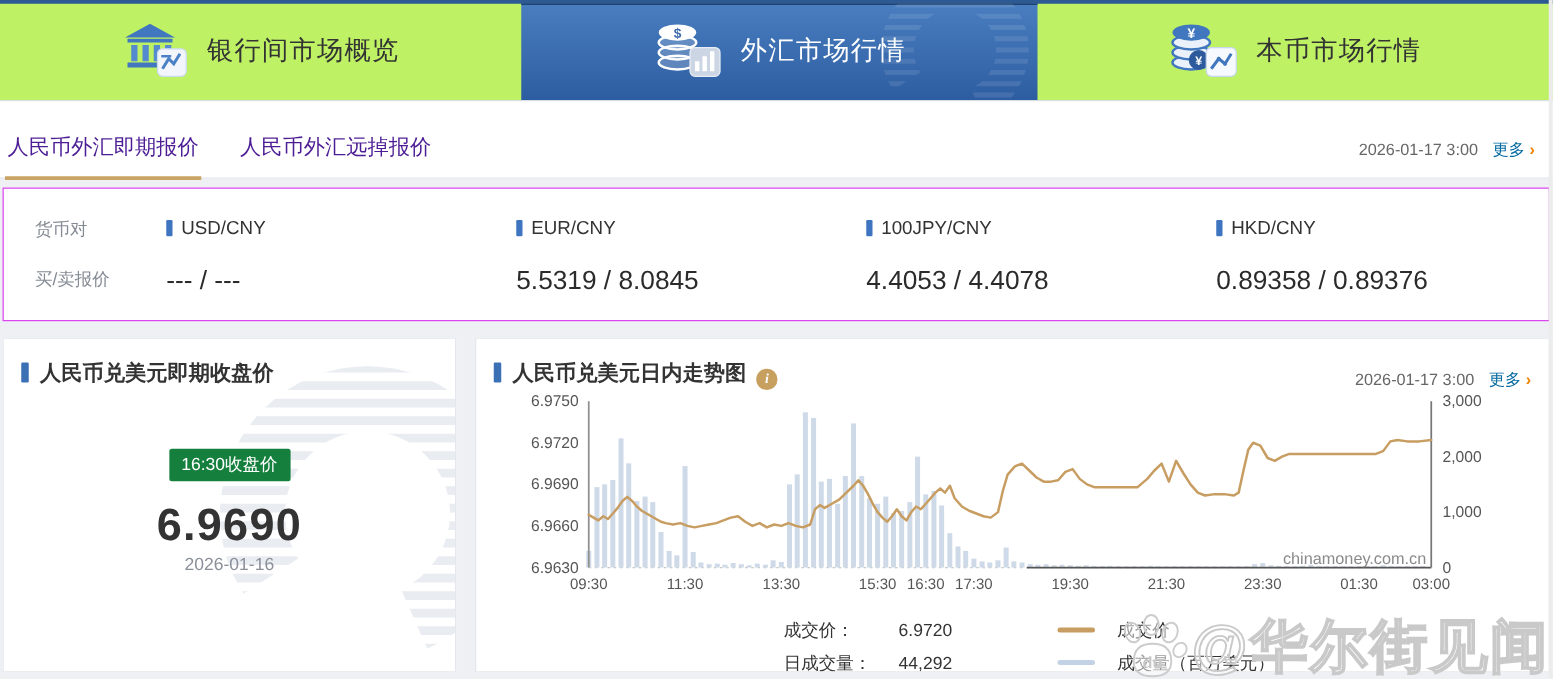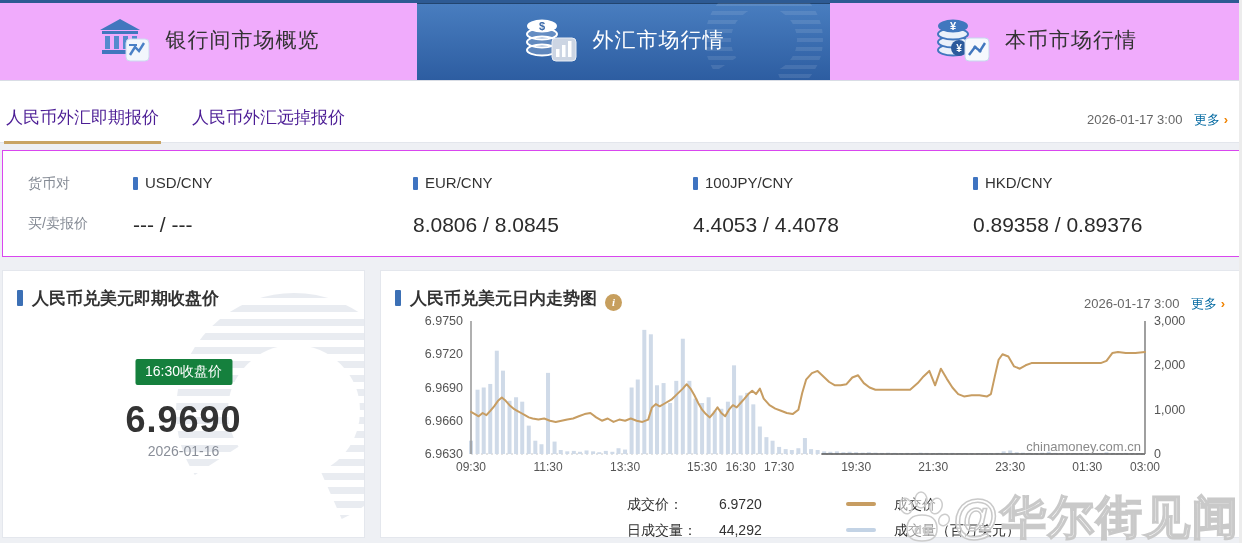--- a/index.html
+++ b/index.html
@@ -1,20 +1,20 @@
 <!DOCTYPE html>
 <html><head>
 <meta charset="utf-8">
 <style>
   html,body{margin:0;padding:0;}
   body{width:1242px;height:543px;overflow:hidden;background:#eef0f4;
        font-family:"Liberation Sans","DejaVu Sans",sans-serif;color:#333;position:relative;}
   .topline{position:absolute;left:0;top:0;width:1242px;height:3px;background:#2d5a93;z-index:5;}
   
-  .nav{position:absolute;left:0;top:0;width:1242px;height:80px;background:#f0abfc;
+  .nav{position:absolute;left:0;top:0;width:1242px;height:80px;background:#bef264;
        border-bottom:1px solid #d9dde5;display:flex;}
   .nav-tab{height:80px;display:flex;align-items:center;justify-content:center;gap:14px;
        cursor:pointer;position:relative;overflow:hidden;}
   .nav-tab .label{font-size:21px;color:#333;letter-spacing:1px;}
   .nav-tab.t1{width:417px;}
   .nav-tab.t2{width:413px;background:linear-gradient(#4a7fc1,#2d5da1);box-shadow:inset 0 4px 0 #22456f;}
   .nav-tab.t2 .label{color:#fff;}
   .nav-tab.t3{width:412px;}
   .tab-logo{position:absolute;right:4px;top:0;}
   
@@ -170,21 +170,21 @@
       <span class="bullet-sm"></span><span>EUR/CNY</span>
     </div>
     <div class="q-pair">
       <span class="bullet-sm"></span><span>100JPY/CNY</span>
     </div>
     <div class="q-pair">
       <span class="bullet-sm"></span><span>HKD/CNY</span>
     </div>
     <div class="q-label q-row2">买/卖报价</div>
     <div class="q-val q-row2">--- / ---</div>
-    <div class="q-val q-row2">8.0806 / 8.0845</div>
+    <div class="q-val q-row2">5.5319 / 8.0845</div>
     <div class="q-val q-row2">4.4053 / 4.4078</div>
     <div class="q-val q-row2">0.89358 / 0.89376</div>
   </div>
 </section>
 
 <section class="card closing-card">
   <svg class="cm-logo" width="260" height="250" viewBox="0 0 260 250">
     <defs>
       <mask id="cmask2">
         <circle cx="150" cy="120" r="92" fill="none" stroke="#fff" stroke-width="52" stroke-dasharray="450 130" stroke-dashoffset="-236"></circle>

